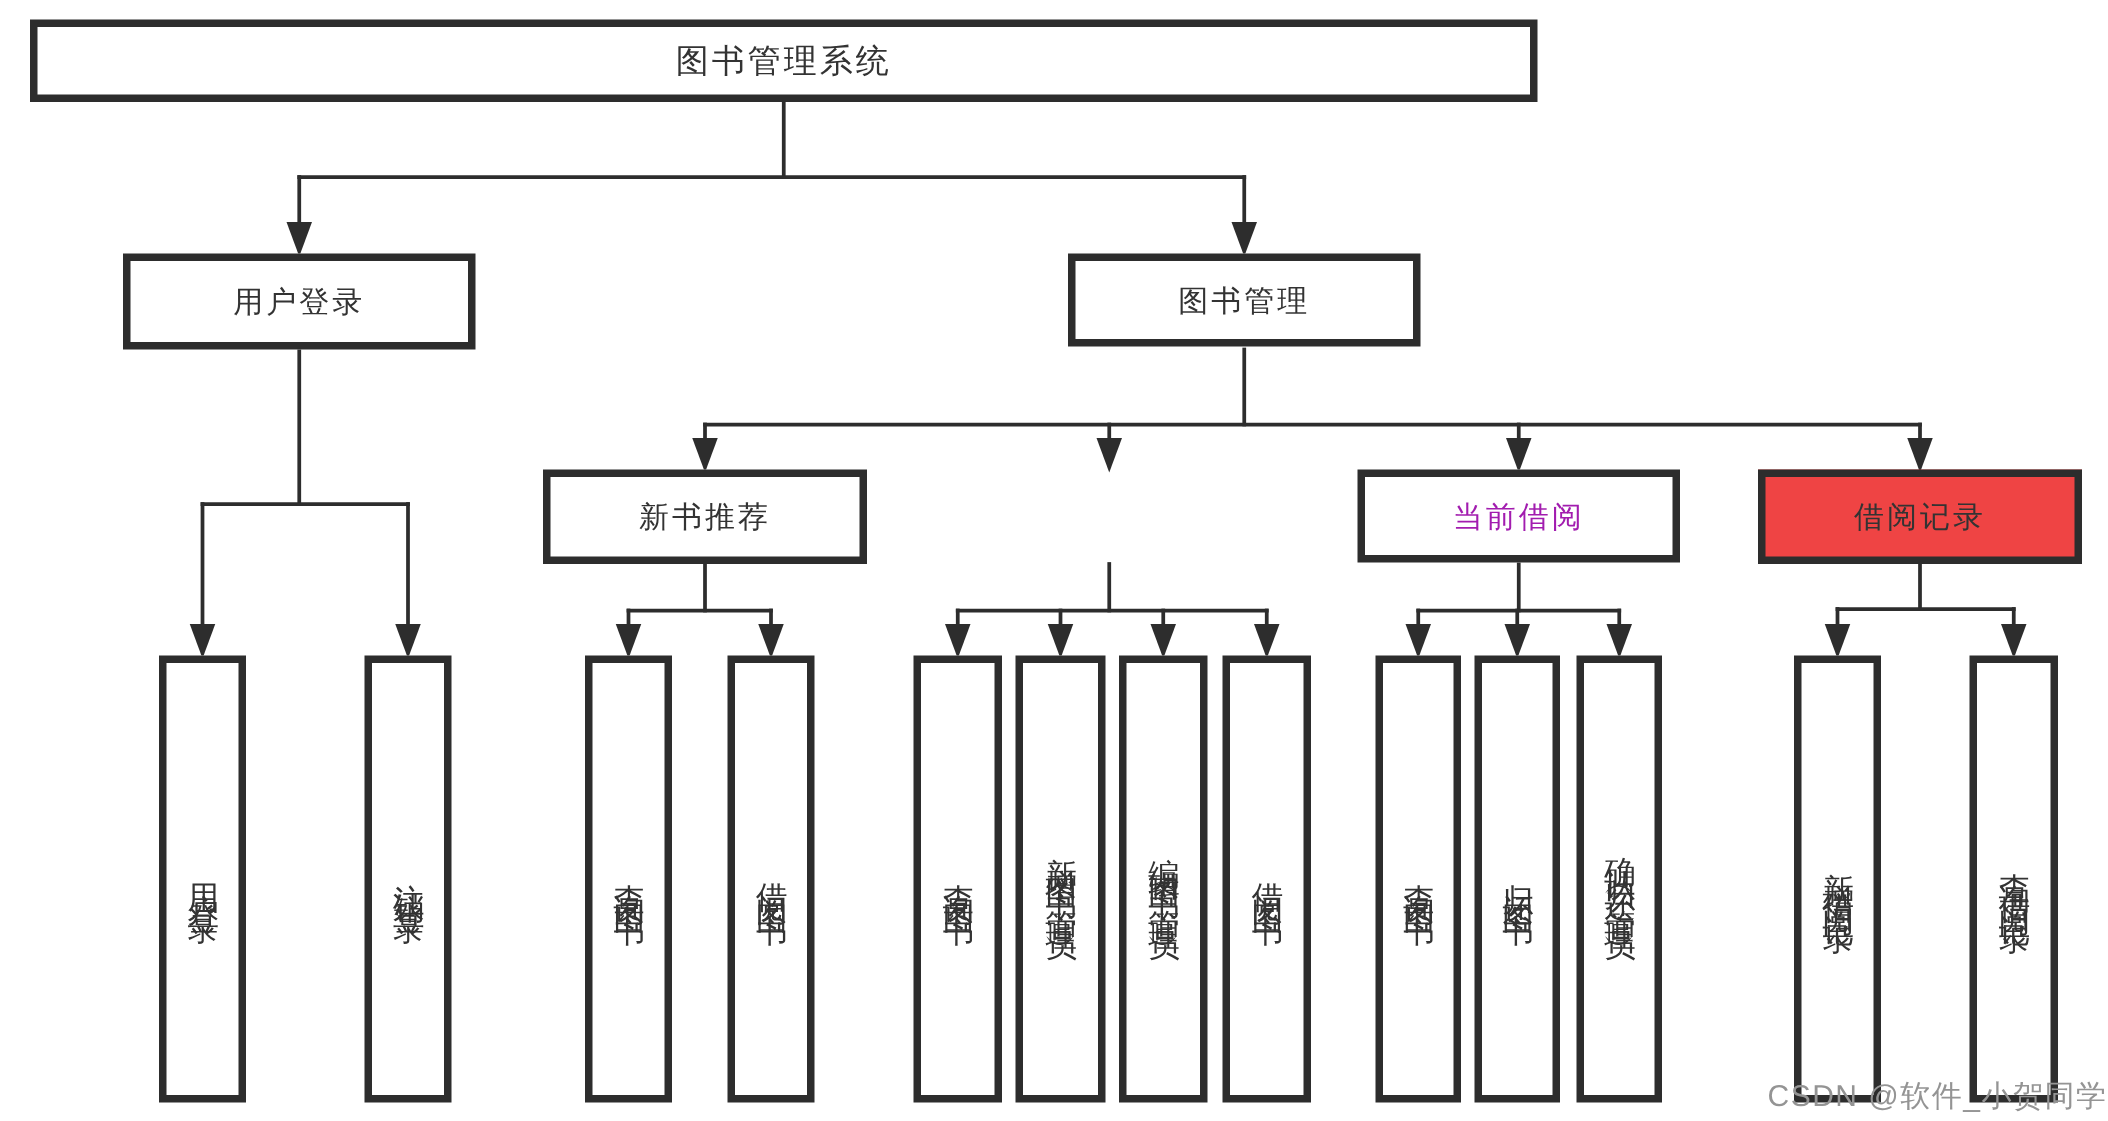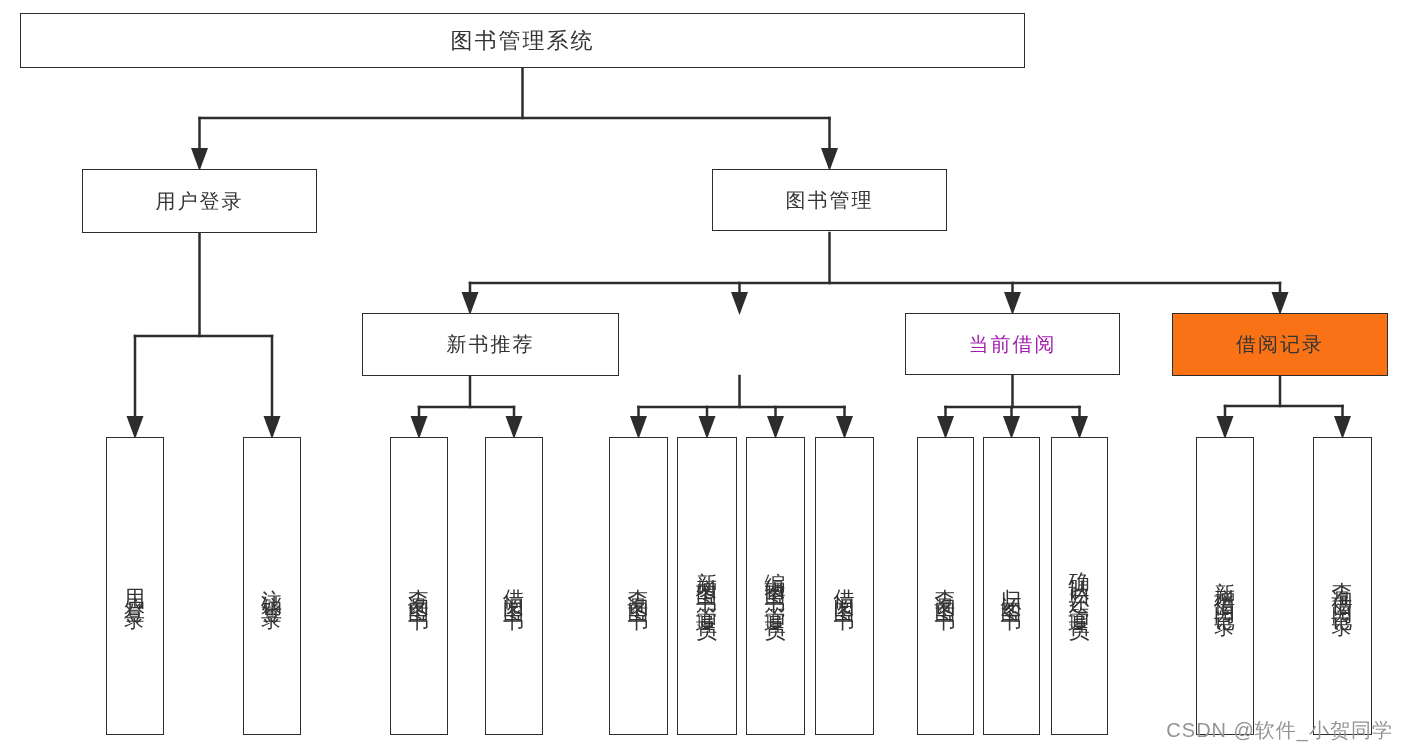--- a/index.html
+++ b/index.html
@@ -18,21 +18,21 @@
   #connectors {
     position: absolute;
     left: 0;
     top: 0;
     z-index: 1;
   }
   .node {
     position: absolute;
     box-sizing: border-box;
     background: #ffffff;
-    border: 1px solid #c4b5fd;
+    border: 5px solid #c4b5fd;
     color: #333333;
     display: flex;
     align-items: center;
     justify-content: center;
     font-size: 20px;
     letter-spacing: 2px;
     z-index: 2;
     white-space: nowrap;
   }
   .node.vertical {
@@ -41,21 +41,21 @@
     font-size: 21px;
     letter-spacing: 7px;
     line-height: 1;
     white-space: normal;
   }
   .node.title-box {
     font-size: 22px;
   }
   #watermark {
     position: absolute;
-    right: 12px;
+    right: 0;
     bottom: 3px;
     font-size: 20px;
     color: #949494;
     letter-spacing: 1px;
     z-index: 3;
   }
 </style>
 </head>
 <body>
 
@@ -111,23 +111,23 @@
       <line x1="1225" y1="406" x2="1342.5" y2="406" stroke="#2d2d2d" stroke-width="2.5" stroke-linecap="square"></line>
       <line x1="1225" y1="406" x2="1225" y2="417" stroke="#2d2d2d" stroke-width="2.5" stroke-linecap="square"></line>
       <polygon points="1225,439 1216.5,416 1233.5,416" fill="#2d2d2d"></polygon>
       <line x1="1342.5" y1="406" x2="1342.5" y2="417" stroke="#2d2d2d" stroke-width="2.5" stroke-linecap="square"></line>
       <polygon points="1342.5,439 1334,416 1351,416" fill="#2d2d2d"></polygon>
     </svg>
   <div id="watermark">CSDN @软件_小贺同学</div>
 <div class="node title-box" style="left: 20px; top: 13px; width: 1005px; height: 55px; border-color: rgb(45, 45, 45); background: rgb(255, 255, 255); color: rgb(51, 51, 51);">图书管理系统</div>
     <div class="node" style="left: 82px; top: 169px; width: 235px; height: 64px; border-color: rgb(45, 45, 45); background: rgb(255, 255, 255); color: rgb(51, 51, 51);">用户登录</div>
     <div class="node" style="left: 712px; top: 169px; width: 235px; height: 62px; border-color: rgb(45, 45, 45); background: rgb(255, 255, 255); color: rgb(51, 51, 51);">图书管理</div>
-    <div class="node" style="left: 362px; top: 313px; width: 257px; height: 63px; border-color: rgb(45, 45, 45); background: rgb(255, 255, 255); color: rgb(51, 51, 51);">新书推荐</div>
+    <div class="node" style="left: 362px; top: 313px; width: 216px; height: 63px; border-color: rgb(45, 45, 45); background: rgb(255, 255, 255); color: rgb(51, 51, 51);">新书推荐</div>
     <div class="node" style="left: 905px; top: 313px; width: 215px; height: 62px; border-color: rgb(45, 45, 45); background: rgb(255, 255, 255); color: #a21caf;">当前借阅</div>
-    <div class="node" style="left: 1172px; top: 313px; width: 216px; height: 63px; border-color: rgb(45, 45, 45); background: #f97316; color: rgb(51, 51, 51); font-family: Liberation Serif, serif;">借阅记录</div>
+    <div class="node" style="left: 1172px; top: 313px; width: 216px; height: 63px; border-color: rgb(45, 45, 45); background: #ef4444; color: rgb(51, 51, 51); font-family: Liberation Serif, serif;">借阅记录</div>
     <div class="node vertical" style="left: 106px; top: 437px; width: 58px; height: 298px; border-color: rgb(45, 45, 45); background: rgb(255, 255, 255); color: rgb(51, 51, 51);">用户登录</div>
     <div class="node vertical" style="left: 243px; top: 437px; width: 58px; height: 298px; border-color: rgb(45, 45, 45); background: rgb(255, 255, 255); color: rgb(51, 51, 51);">注销登录</div>
     <div class="node vertical" style="left: 390px; top: 437px; width: 58px; height: 298px; border-color: rgb(45, 45, 45); background: rgb(255, 255, 255); color: rgb(51, 51, 51);">查询图书</div>
     <div class="node vertical" style="left: 485px; top: 437px; width: 58px; height: 298px; border-color: rgb(45, 45, 45); background: rgb(255, 255, 255); color: rgb(51, 51, 51);">借阅图书</div>
     <div class="node vertical" style="left: 609px; top: 437px; width: 59px; height: 298px; border-color: rgb(45, 45, 45); background: rgb(255, 255, 255); color: rgb(51, 51, 51);">查询图书</div>
     <div class="node vertical" style="left: 677px; top: 437px; width: 60px; height: 298px; border-color: rgb(45, 45, 45); background: rgb(255, 255, 255); color: rgb(51, 51, 51);">新增图书（管理员）</div>
     <div class="node vertical" style="left: 746px; top: 437px; width: 59px; height: 298px; border-color: rgb(45, 45, 45); background: rgb(255, 255, 255); color: rgb(51, 51, 51);">编辑图书（管理员）</div>
     <div class="node vertical" style="left: 815px; top: 437px; width: 59px; height: 298px; border-color: rgb(45, 45, 45); background: rgb(255, 255, 255); color: rgb(51, 51, 51);">借阅图书</div>
     <div class="node vertical" style="left: 917px; top: 437px; width: 57px; height: 298px; border-color: rgb(45, 45, 45); background: rgb(255, 255, 255); color: rgb(51, 51, 51);">查询图书</div>
     <div class="node vertical" style="left: 983px; top: 437px; width: 57px; height: 298px; border-color: rgb(45, 45, 45); background: rgb(255, 255, 255); color: rgb(51, 51, 51);">归还图书</div>

